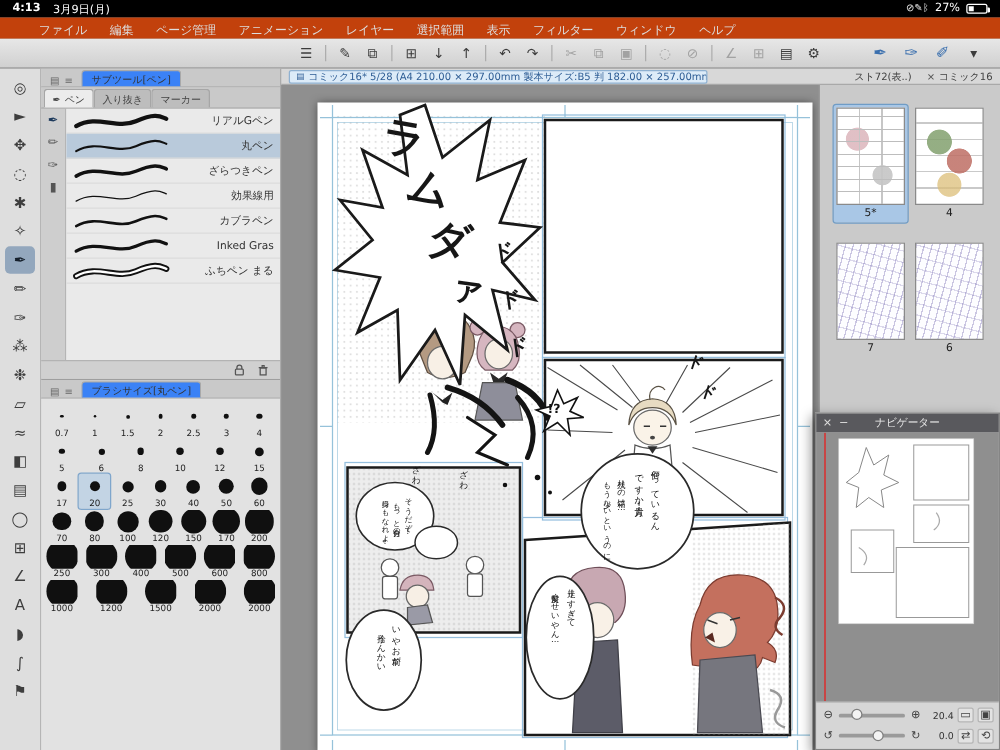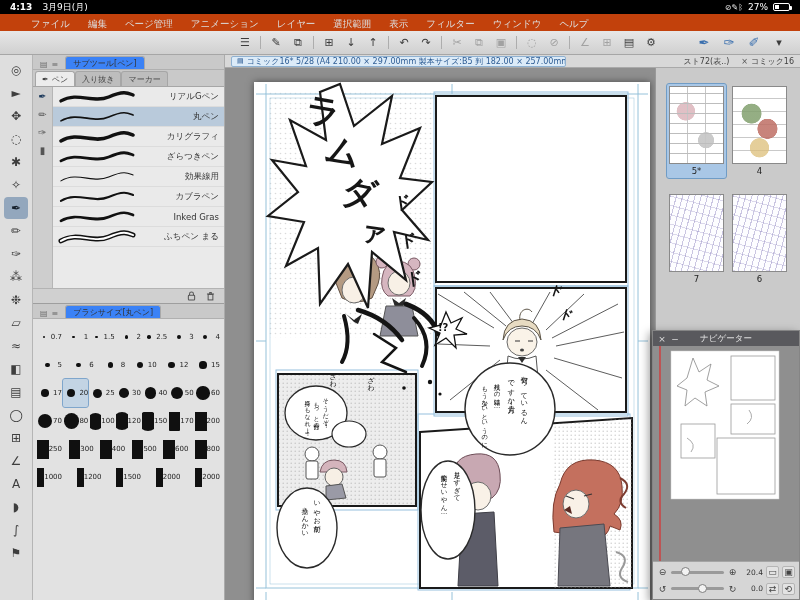--- a/index.html
+++ b/index.html
@@ -64,21 +64,21 @@
 .st-row{height:20px;display:flex;align-items:center;justify-content:space-between;padding:0 5px;border-bottom:1px solid #dcdcdc;font-size:8.5px;color:#333}
 .st-row.selected{background:#b9cadb}
 .st-stroke{width:78px;height:16px;flex:none}
 .st-label{white-space:nowrap}
 .st-footer{height:15px;background:#d0d0d0;border-top:1px solid #b3b3b3;display:flex;justify-content:flex-end;align-items:center;gap:8px;padding-right:8px;flex:none}
 
 
 .brush{flex:1;display:flex;flex-direction:column;min-height:0}
 .brush-grid{flex:1;background:#e2e2e2;padding:4px 4px 0}
 .b-row{display:flex;justify-content:space-between;height:28px}
-.b-cell{width:25px;display:flex;align-items:center;justify-content:flex-end;border-radius:2px}
+.b-cell{width:25px;display:flex;flex-direction:column;align-items:center;justify-content:flex-end;border-radius:2px}
 .b-cell.selected{background:#c3d4e4;outline:1px solid #7fa6cc}
 .b-dot-wrap{height:19px;width:100%;display:flex;align-items:center;justify-content:center;overflow:hidden}
 .b-dot{background:#101010;border-radius:50%;flex:none}
 .b-label{font-size:7px;color:#222;line-height:1.2}
 
 
 .content{flex:1;display:flex;min-height:0}
 .canvas{flex:1;position:relative;background:#8f8f8f;overflow:hidden}
 .page{position:absolute;left:29px;top:14px;width:396px;height:522px;background:#fff;box-shadow:0 0 7px rgba(0,0,0,.5)}
 .page svg.art{position:absolute;inset:0;width:100%;height:100%}
@@ -239,26 +239,20 @@
                   <svg viewBox="0 0 80 16" class="st-stroke">
                     <path d="M3,12 C20,2 36,15 52,8 S72,4 77,6" fill="none" stroke="#111" stroke-width="3.4" stroke-linecap="round"></path>
                   </svg>
                   <span class="st-label">リアルGペン</span>
                 </div>
                 <div class="st-row selected">
                   <svg viewBox="0 0 80 16" class="st-stroke">
                     <path d="M3,12 C20,2 36,15 52,8 S72,4 77,6" fill="none" stroke="#111" stroke-width="1.7" stroke-linecap="round"></path>
                   </svg>
                   <span class="st-label">丸ペン</span>
-                </div>
-                <div class="st-row">
-                  <svg viewBox="0 0 80 16" class="st-stroke">
-                    <path d="M3,12 C20,2 36,15 52,8 S72,4 77,6" fill="none" stroke="#111" stroke-width="3.6" stroke-linecap="round"></path>
-                  </svg>
-                  <span class="st-label">カリグラフィ</span>
                 </div>
                 <div class="st-row">
                   <svg viewBox="0 0 80 16" class="st-stroke">
                     <path d="M3,12 C20,2 36,15 52,8 S72,4 77,6" fill="none" stroke="#111" stroke-width="2.9" stroke-linecap="round"></path>
                   </svg>
                   <span class="st-label">ざらつきペン</span>
                 </div>
                 <div class="st-row">
                   <svg viewBox="0 0 80 16" class="st-stroke">
                     <path d="M3,12 C20,2 36,15 52,8 S72,4 77,6" fill="none" stroke="#111" stroke-width="1.1" stroke-linecap="round"></path>

